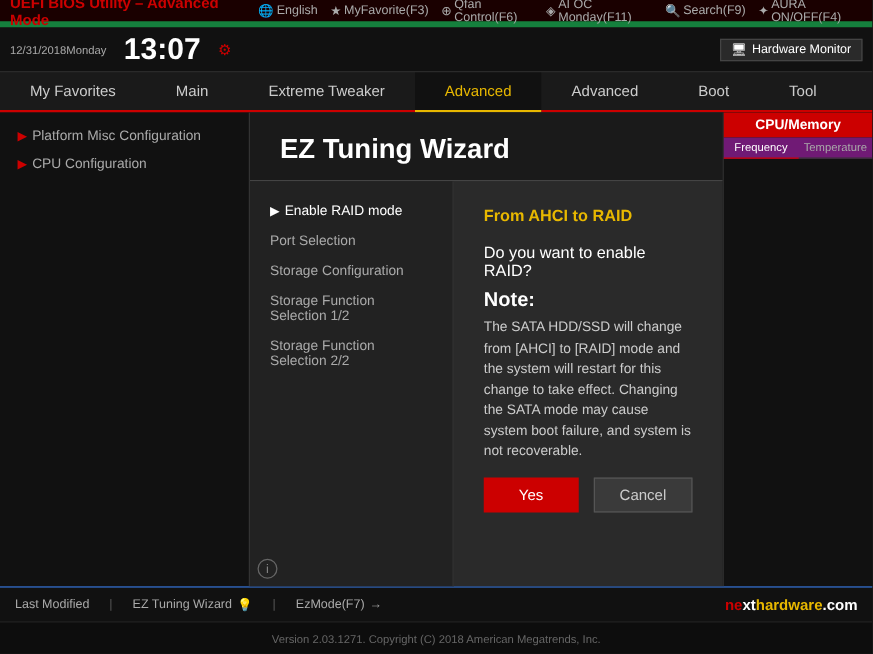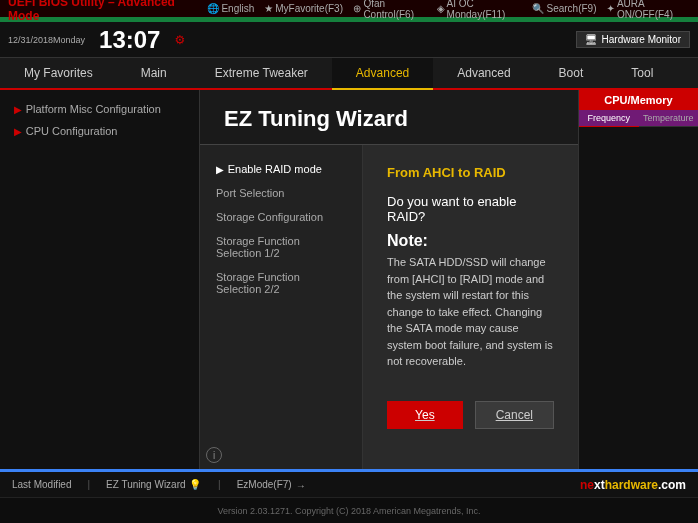--- a/index.html
+++ b/index.html
@@ -246,22 +246,21 @@
     }
     .ez-text {
       color: #ccc;
       font-size: 11px;
       line-height: 1.5;
     }
     .ez-buttons {
       display: flex;
       justify-content: flex-end;
       gap: 12px;
-      margin-top: 31px;
-      text-decoration: underline;
+      margin-top: 12px;
     }
     .ez-btn-yes {
       background: #cc0000;
       color: #fff;
       border: none;
       padding: 6px 28px;
       font-size: 12px;
       cursor: pointer;
     }
     .ez-btn-cancel {
@@ -270,21 +269,21 @@
       border: 1px solid #555;
       padding: 6px 20px;
       font-size: 12px;
       cursor: pointer;
     }
 
     
     .bottom-bar {
       height: 28px;
       background: #111;
-      border-top: 3px solid #3b82f6;
+      border-top: 1px solid #3b82f6;
       display: flex;
       align-items: center;
       padding: 0 12px;
       gap: 16px;
       font-size: 10px;
       color: #aaa;
     }
     .bottom-bar-item {
       display: flex;
       align-items: center;

